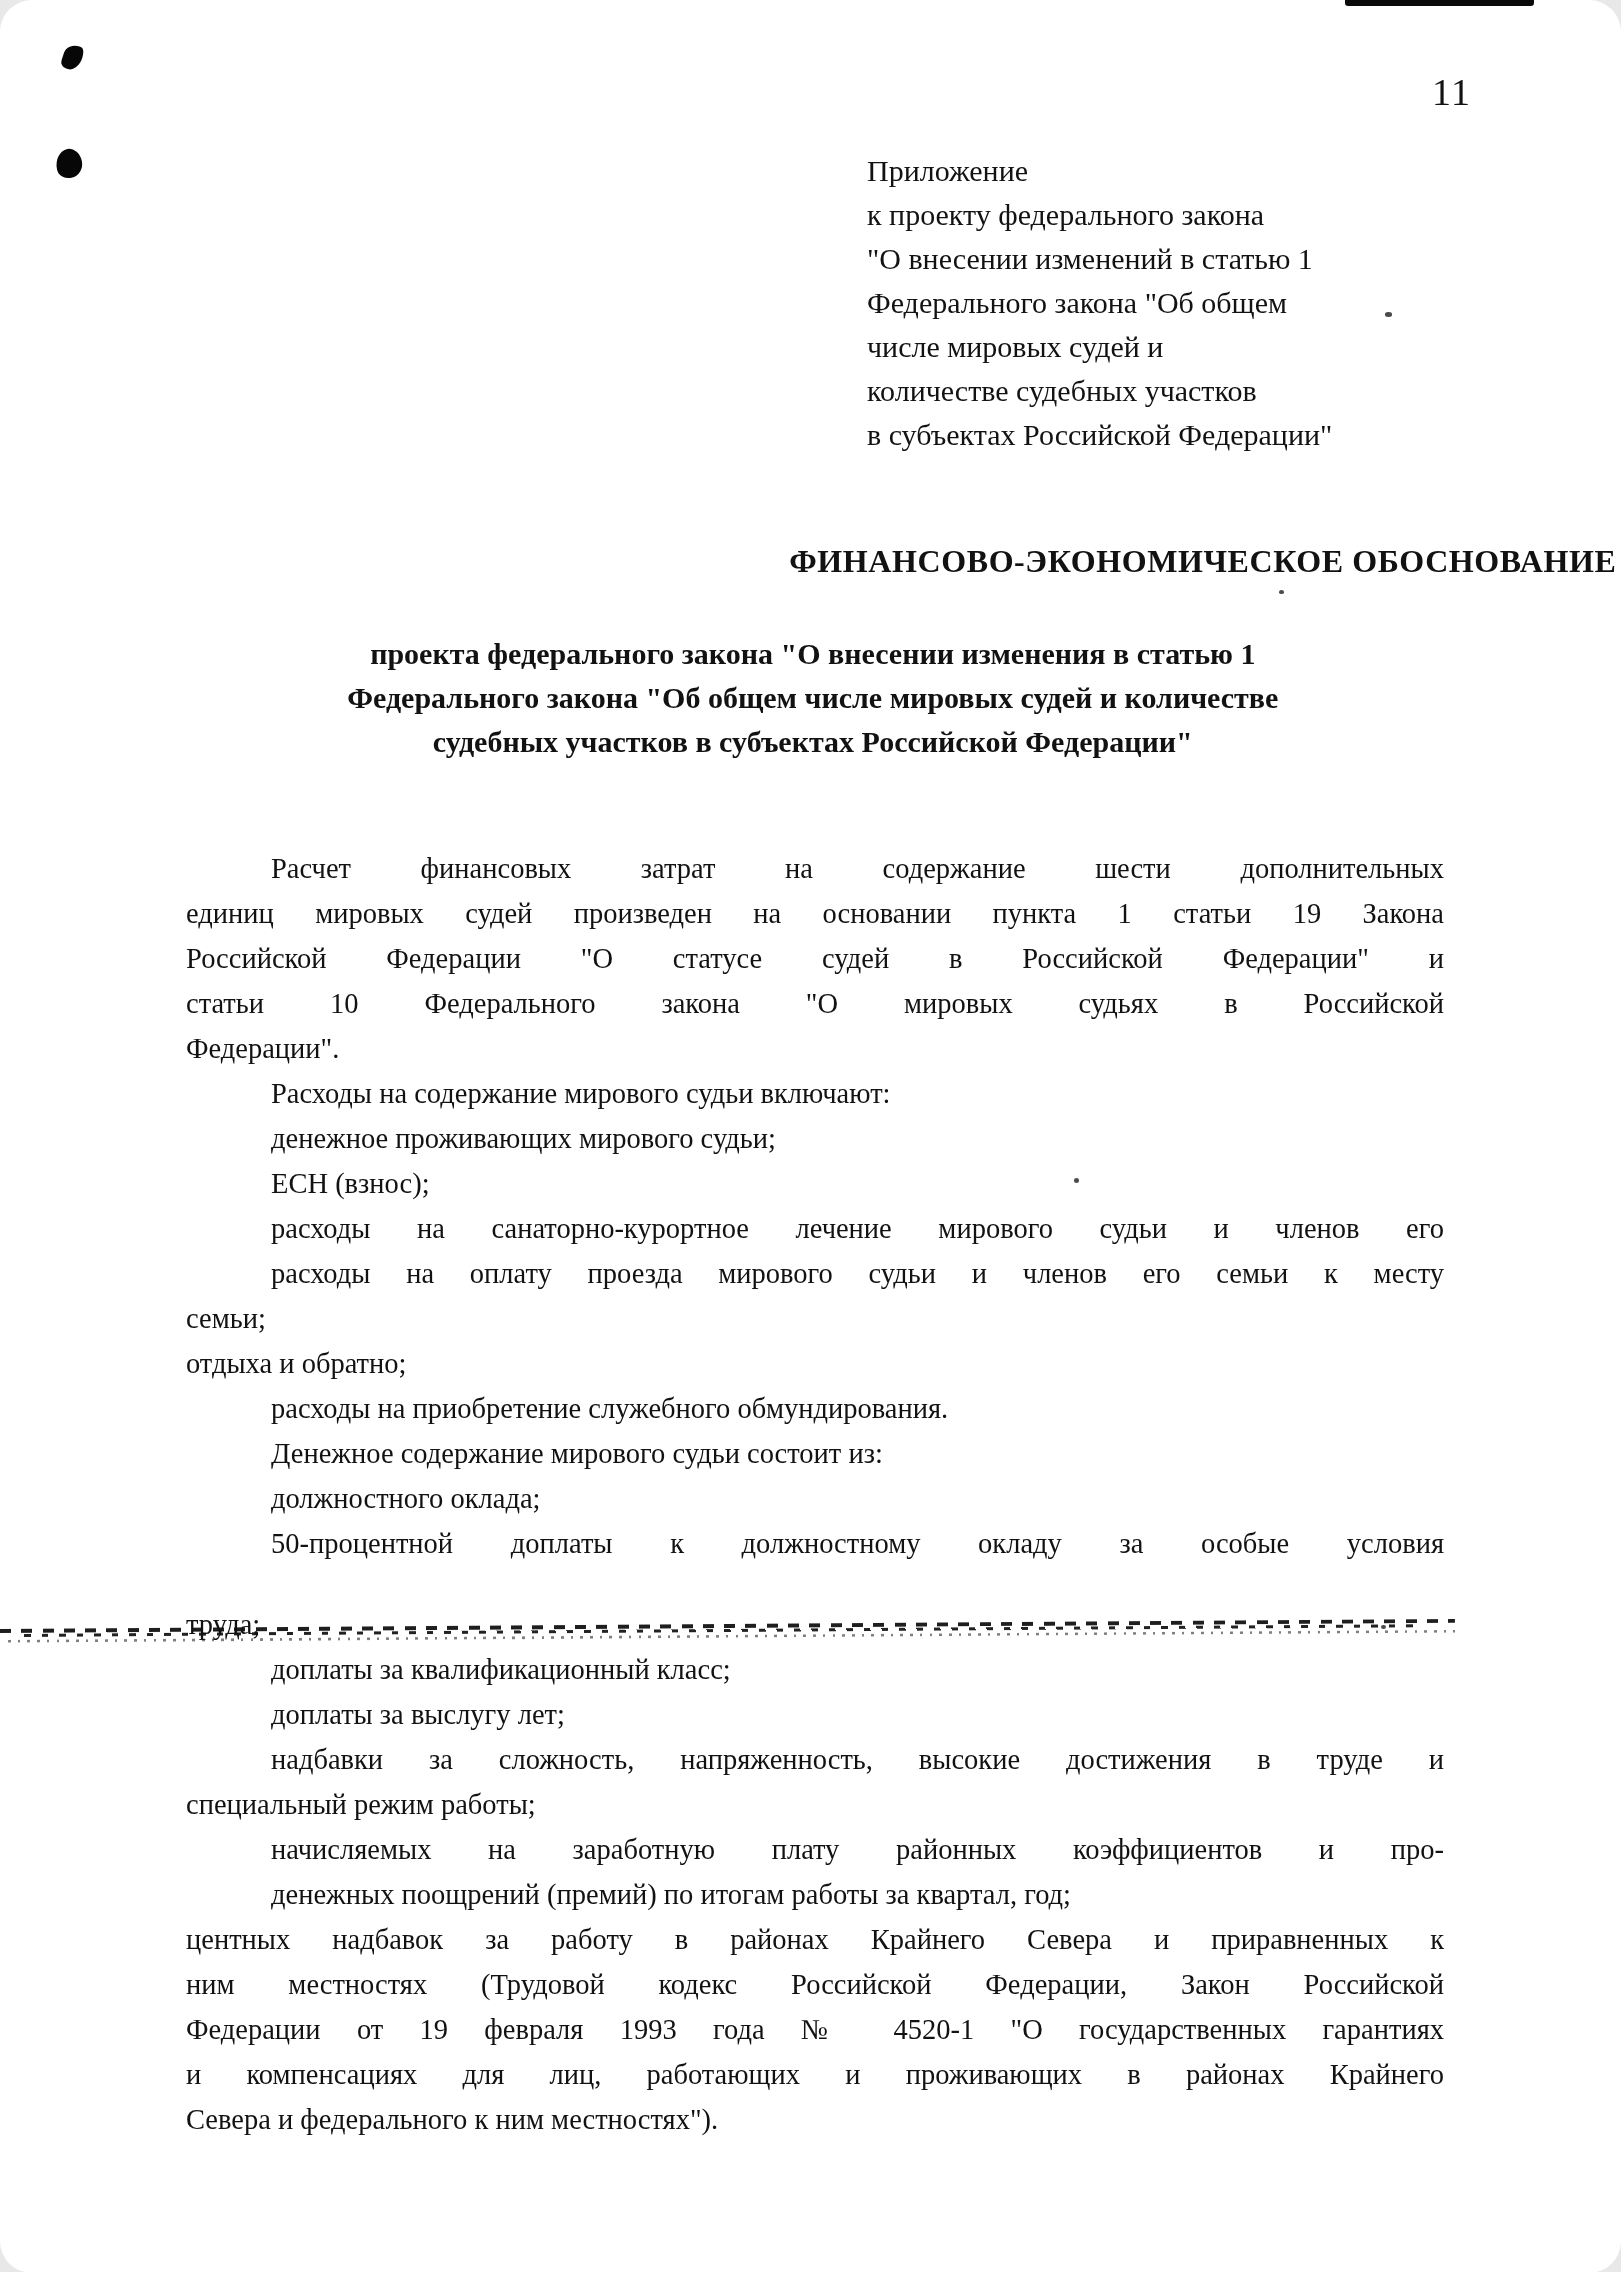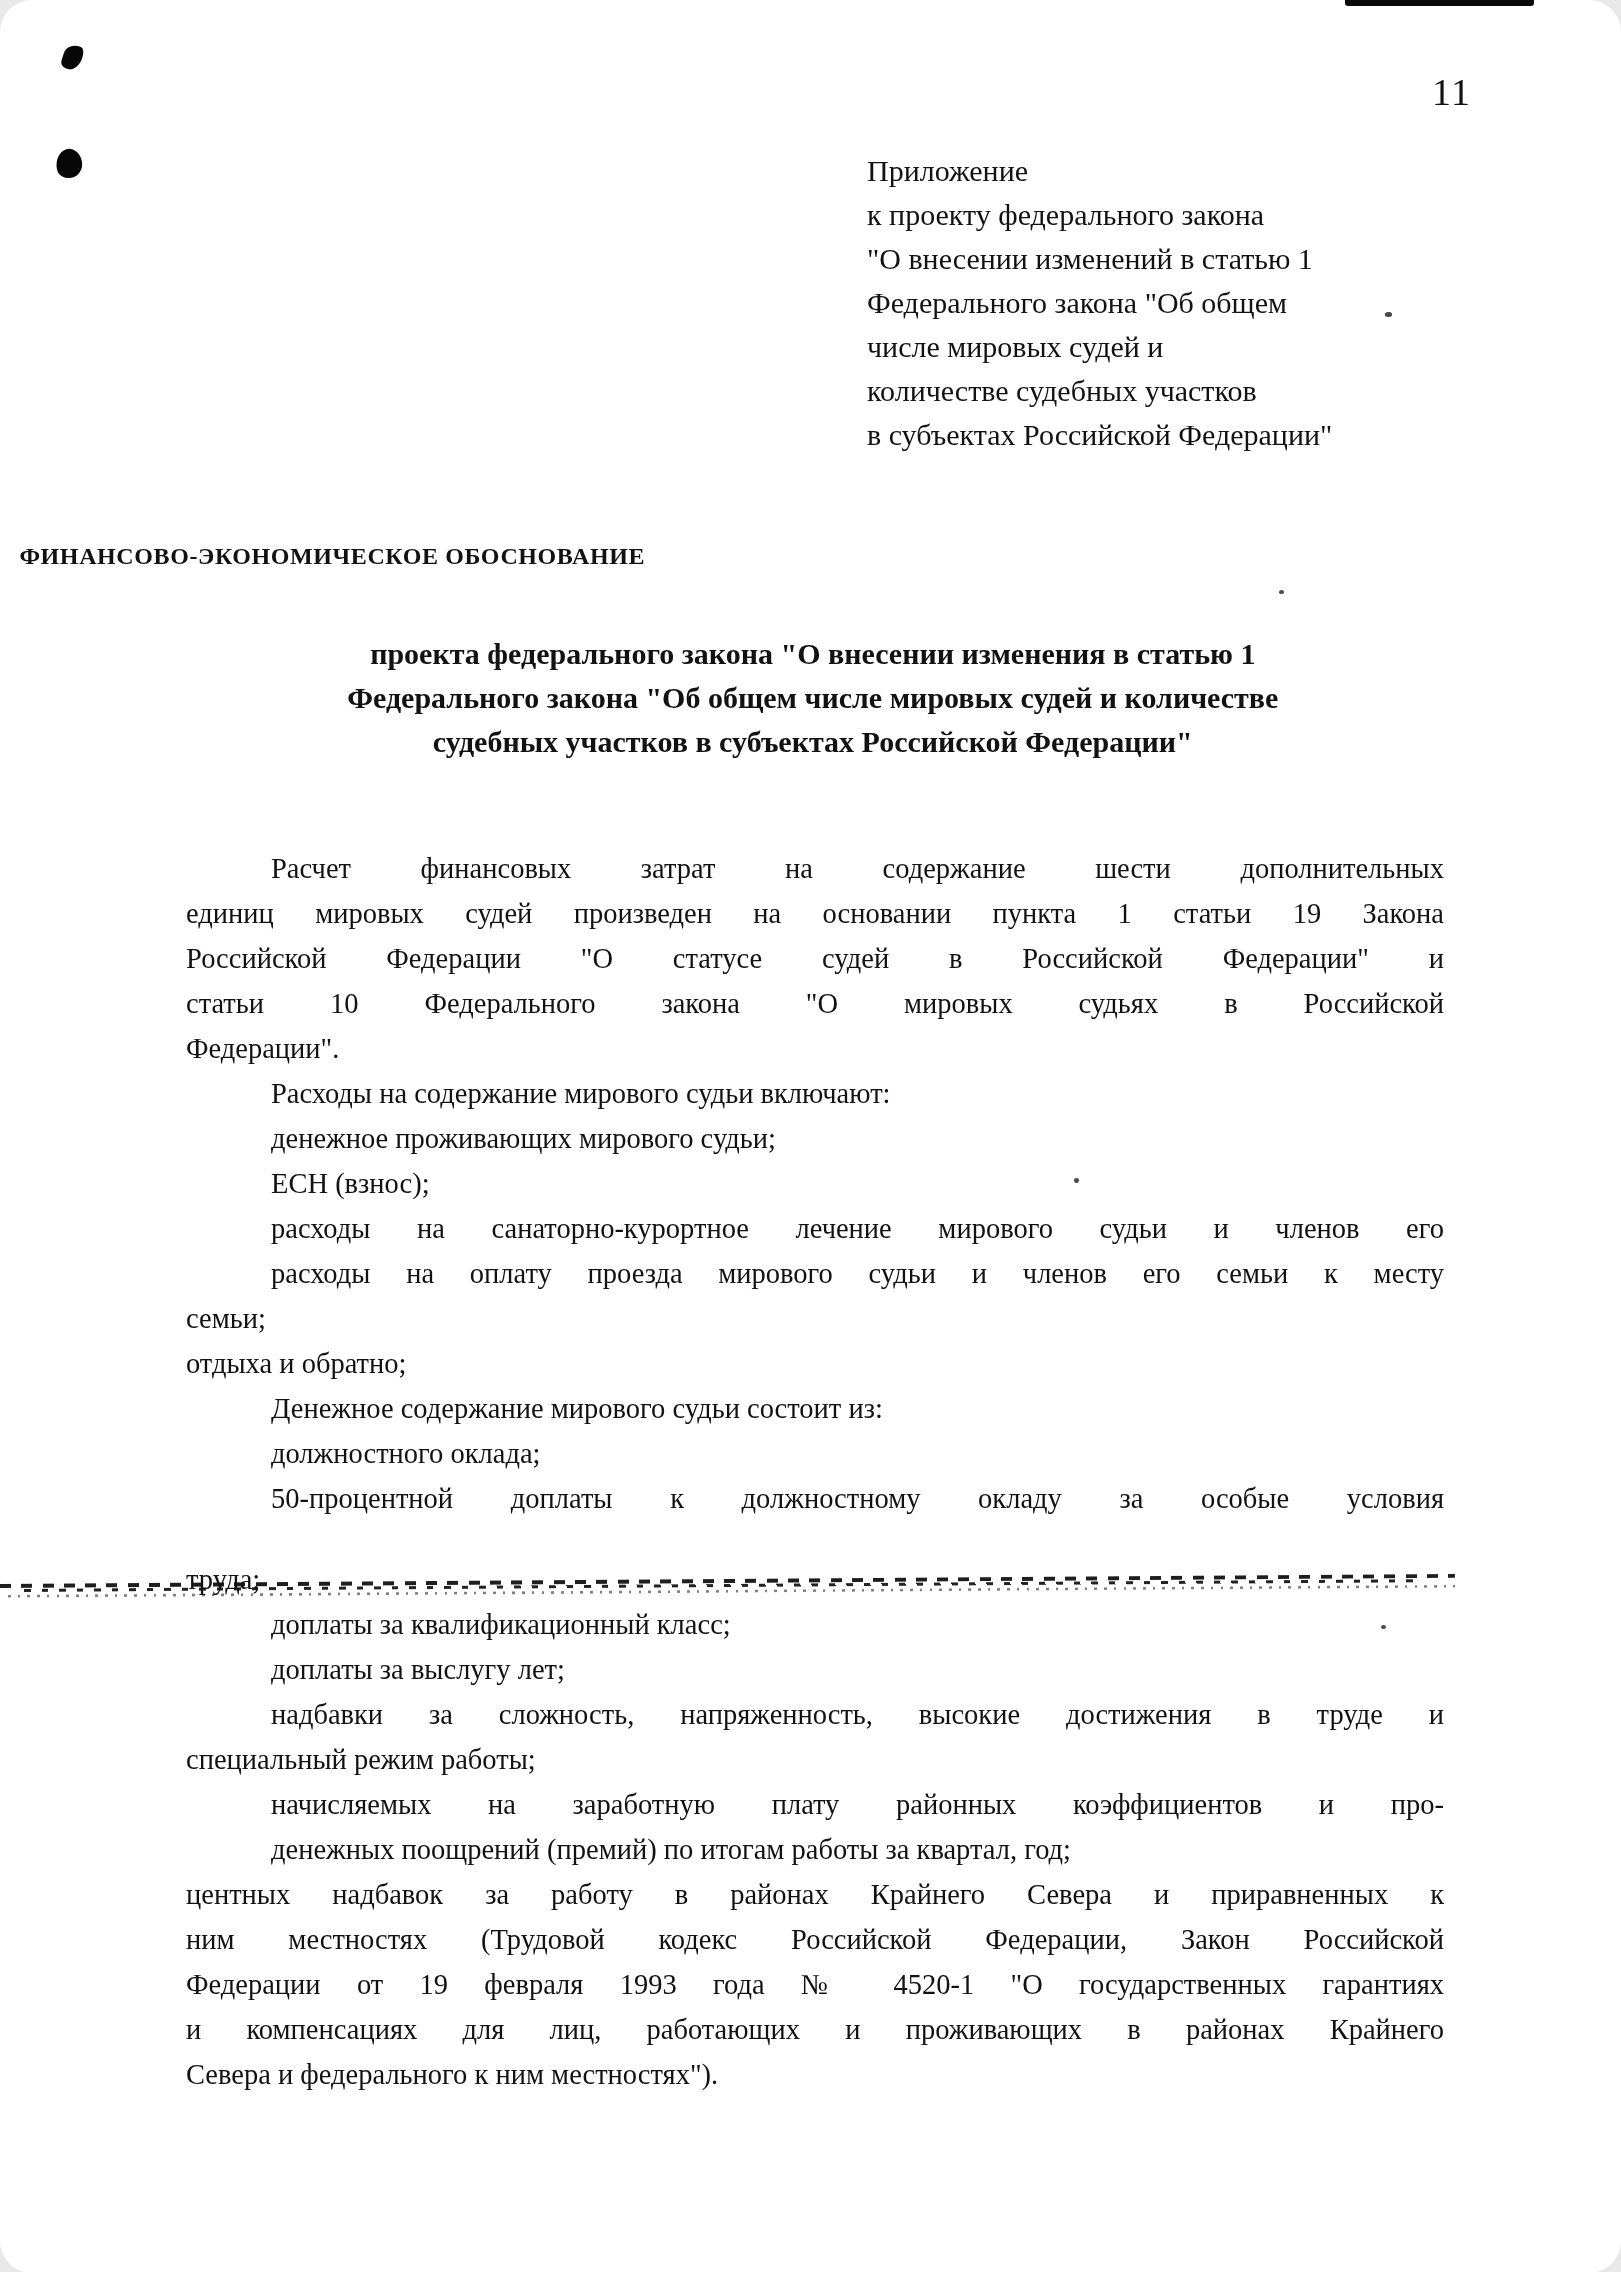--- a/index.html
+++ b/index.html
@@ -31,23 +31,23 @@
     width: 621px;
     font-size: 30px;
     line-height: 44px;
   }
 
   .doc-title {
     position: absolute;
     left: 19.4px;
     top: 543px;
     width: 1597px;
-    text-align: left;
+    text-align: right;
     font-weight: 700;
-    font-size: 24px;
+    font-size: 32px;
     letter-spacing: 0.6px;
   }
 
   .doc-subtitle {
     position: absolute;
     left: 7.8px;
     top: 632px;
     width: 1610px;
     text-align: center;
     font-weight: 700;
@@ -158,20 +158,21 @@
       <div class="line justify">Российской Федерации "О статусе судей в Российской Федерации" и</div>
       <div class="line justify">статьи 10 Федерального закона "О мировых судьях в Российской</div>
       <div class="line">Федерации".</div>
       <div class="line indent">Расходы на содержание мирового судьи включают:</div>
       <div class="line indent">денежное проживающих мирового судьи;</div>
       <div class="line indent">ЕСН (взнос);</div>
       <div class="line indent justify">расходы на санаторно-курортное лечение мирового судьи и членов его</div>
       <div class="line indent justify">расходы на оплату проезда мирового судьи и членов его семьи к месту</div>
       <div class="line">семьи;</div>
       <div class="line">отдыха и обратно;</div>
+      <div class="line indent">расходы на приобретение служебного обмундирования.</div>
       <div class="line indent">Денежное содержание мирового судьи состоит из:</div>
       <div class="line indent">должностного оклада;</div>
       <div class="line indent justify">50-процентной доплаты к должностному окладу за особые условия</div>
       <div class="line artifact-line"><span class="scan-noise"></span><span class="line-text">труда;</span></div>
       <div class="line indent">доплаты за квалификационный класс;</div>
       <div class="line indent">доплаты за выслугу лет;</div>
       <div class="line indent justify">надбавки за сложность, напряженность, высокие достижения в труде и</div>
       <div class="line">специальный режим работы;</div>
       <div class="line indent justify">начисляемых на заработную плату районных коэффициентов и про-</div>
       <div class="line indent">денежных поощрений (премий) по итогам работы за квартал, год;</div>

